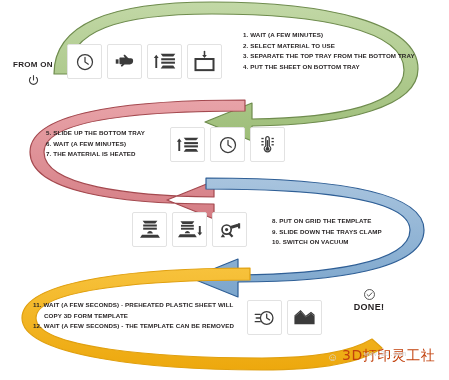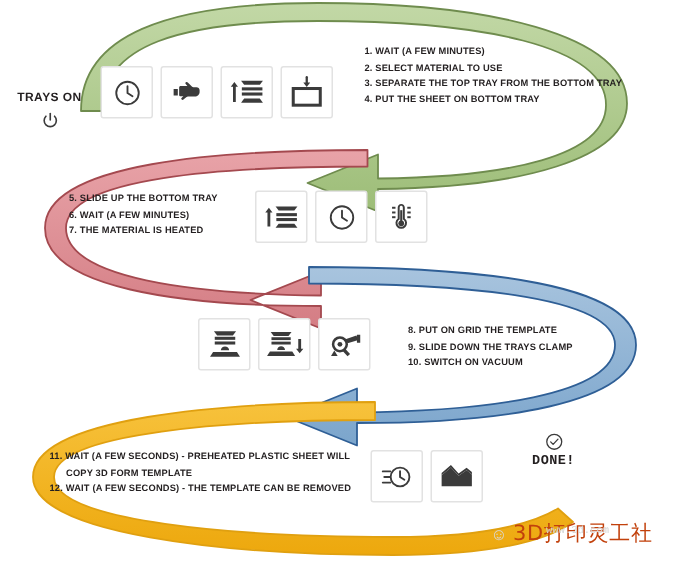--- a/index.html
+++ b/index.html
@@ -14,21 +14,21 @@
 
   .iconrow{position:absolute;display:flex;gap:5px;}
   .ibox{width:33px;height:33px;border:1px solid #e2e2e2;background:#fff;
         border-radius:2px;display:flex;align-items:center;justify-content:center;}
   .ibox svg{display:block;}
 
   .turnon{position:absolute;left:2px;top:60px;width:62px;text-align:center;}
   .turnon .lbl{font-size:8px;font-weight:bold;letter-spacing:.3px;}
   .turnon .pw{margin-top:5px;display:flex;justify-content:center;}
 
-  .done{position:absolute;left:346px;top:288px;width:46px;text-align:center;font-family:Liberation Mono, monospace;}
+  .done{position:absolute;left:346px;top:288px;width:46px;text-align:center;}
   .done .ck{display:flex;justify-content:center;}
   .done .lbl{font-size:9px;font-weight:bold;letter-spacing:.3px;margin-top:1px;}
 
   .wm{position:absolute;left:326px;top:344px;width:120px;height:28px;}
   .wm .cn{position:absolute;left:16px;top:3px;font-size:14px;color:#c2410c;
           font-family:"DejaVu Sans",sans-serif;letter-spacing:.5px;}
   .wm .url{position:absolute;left:38px;top:6px;font-size:7px;color:#d4d4d4;
            font-family:Liberation Mono, monospace;}
   .wm .sm{position:absolute;left:1px;top:7px;font-size:11px;color:#d8d8d8;}
 </style>
@@ -92,21 +92,21 @@
                C 22,356 150,370 262,370
                C 322,370 362,362 382,348
                L 372,339
                C 352,351 316,358 262,358
                C 158,358 36,348 36,318
                C 36,288 156,280 250,280 Z" fill="url(#gYellow)" stroke="#e0a010" stroke-width="1.2" stroke-linejoin="round"></path>
     </g>
   </svg>
 
   <div class="turnon">
-    <div class="lbl">TRAYS ON</div>
+    <div class="lbl">FROM ON</div>
     <div class="pw">
       <svg width="13" height="13" viewBox="0 0 24 24" fill="none" stroke="#3b3b3b" stroke-width="2" stroke-linecap="round">
         <path d="M12 3 v8"></path>
           <path d="M6.7 6.4 a7.5 7.5 0 1 0 10.6 0"></path>
       </svg>
     </div>
   </div>
 
   <div class="iconrow" style="left:67px;top:44px;">
     <div class="ibox">

